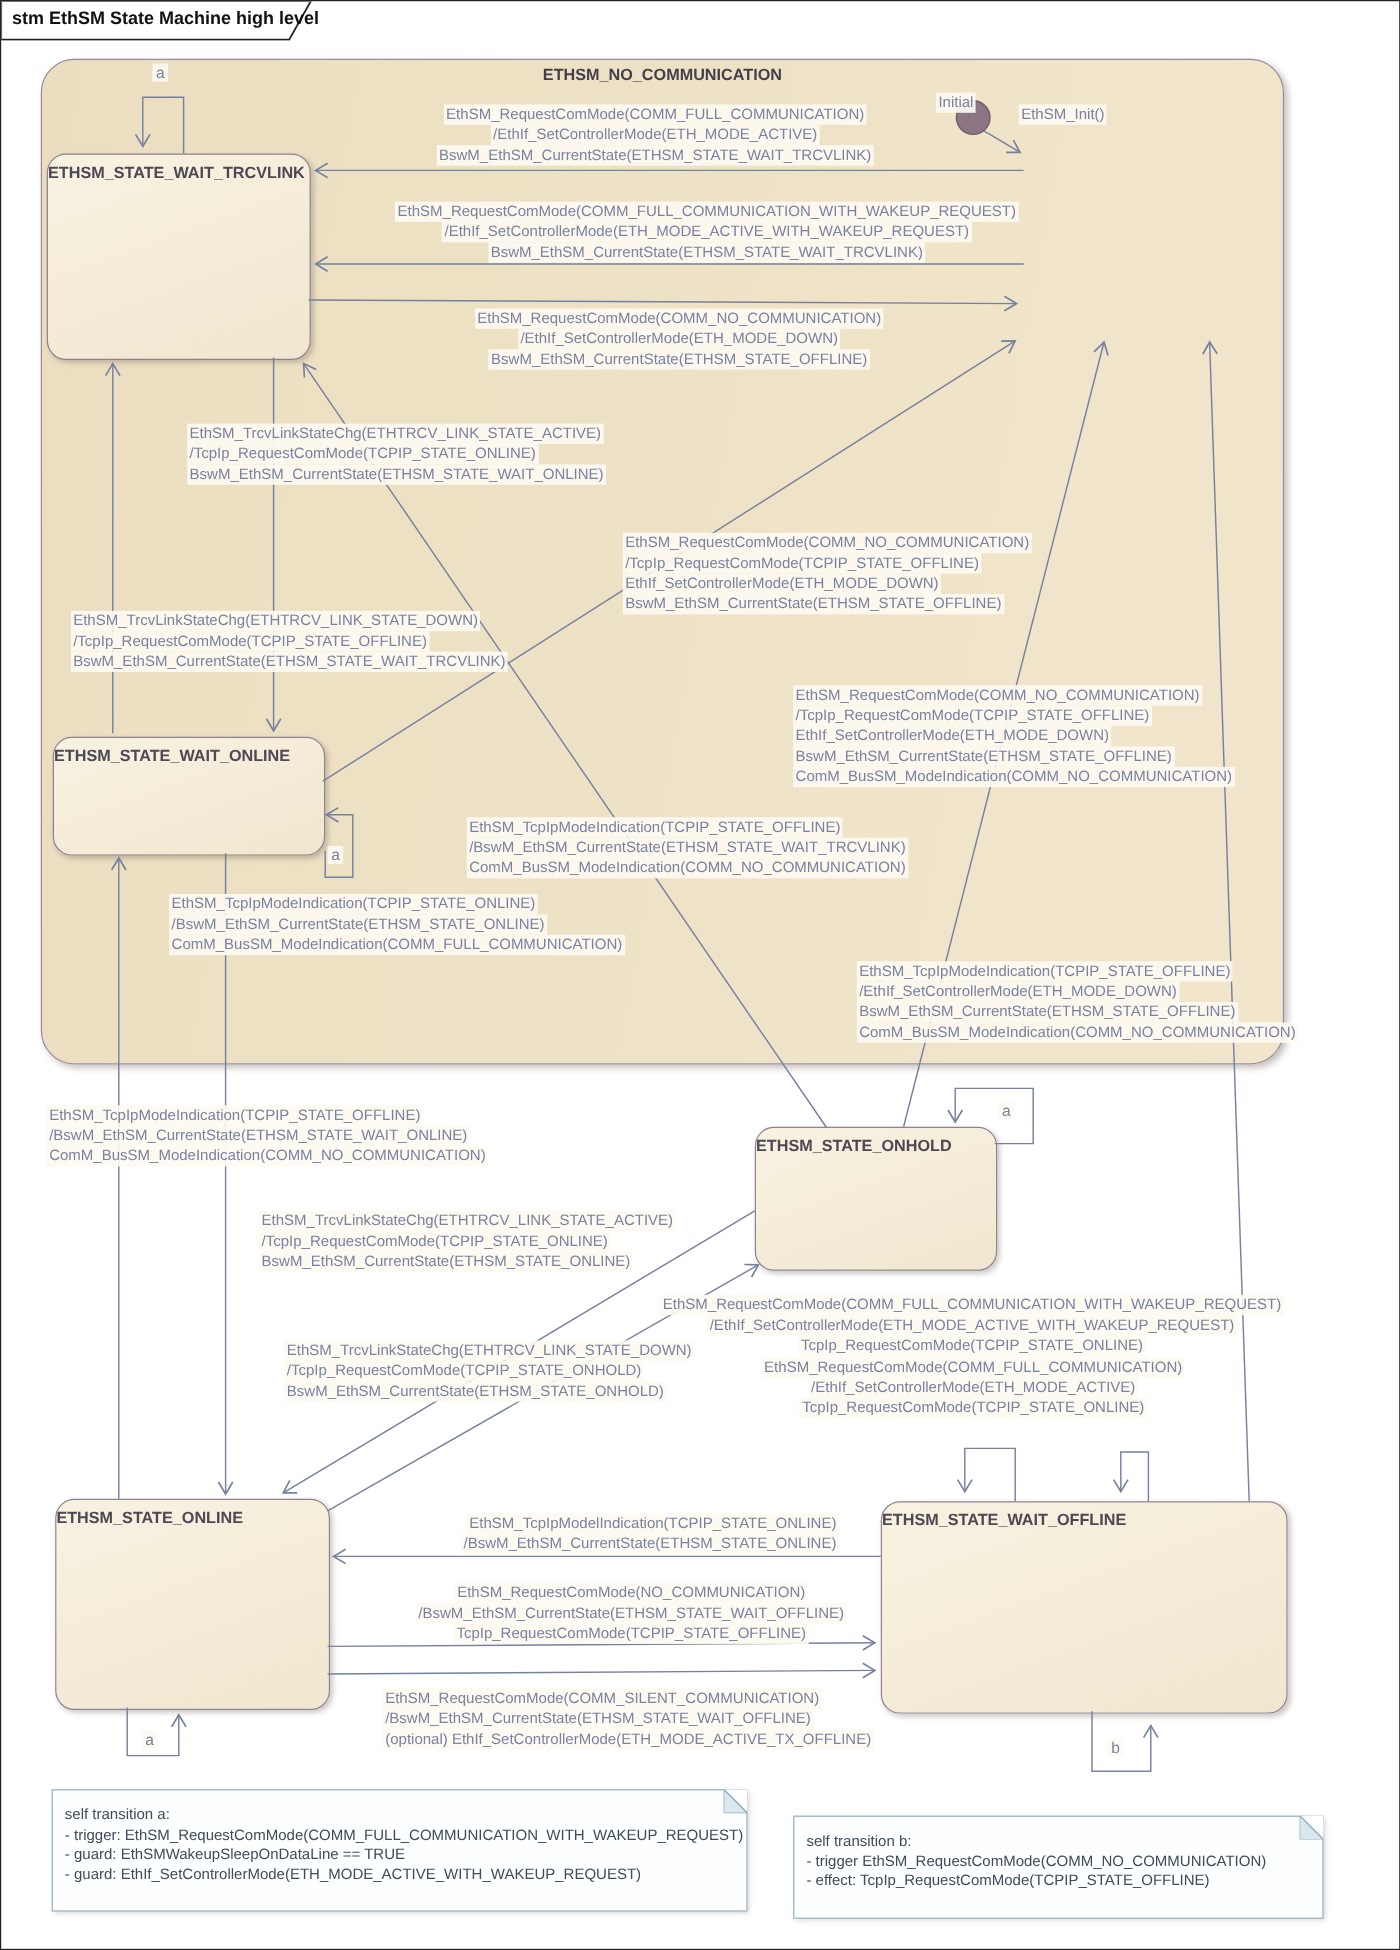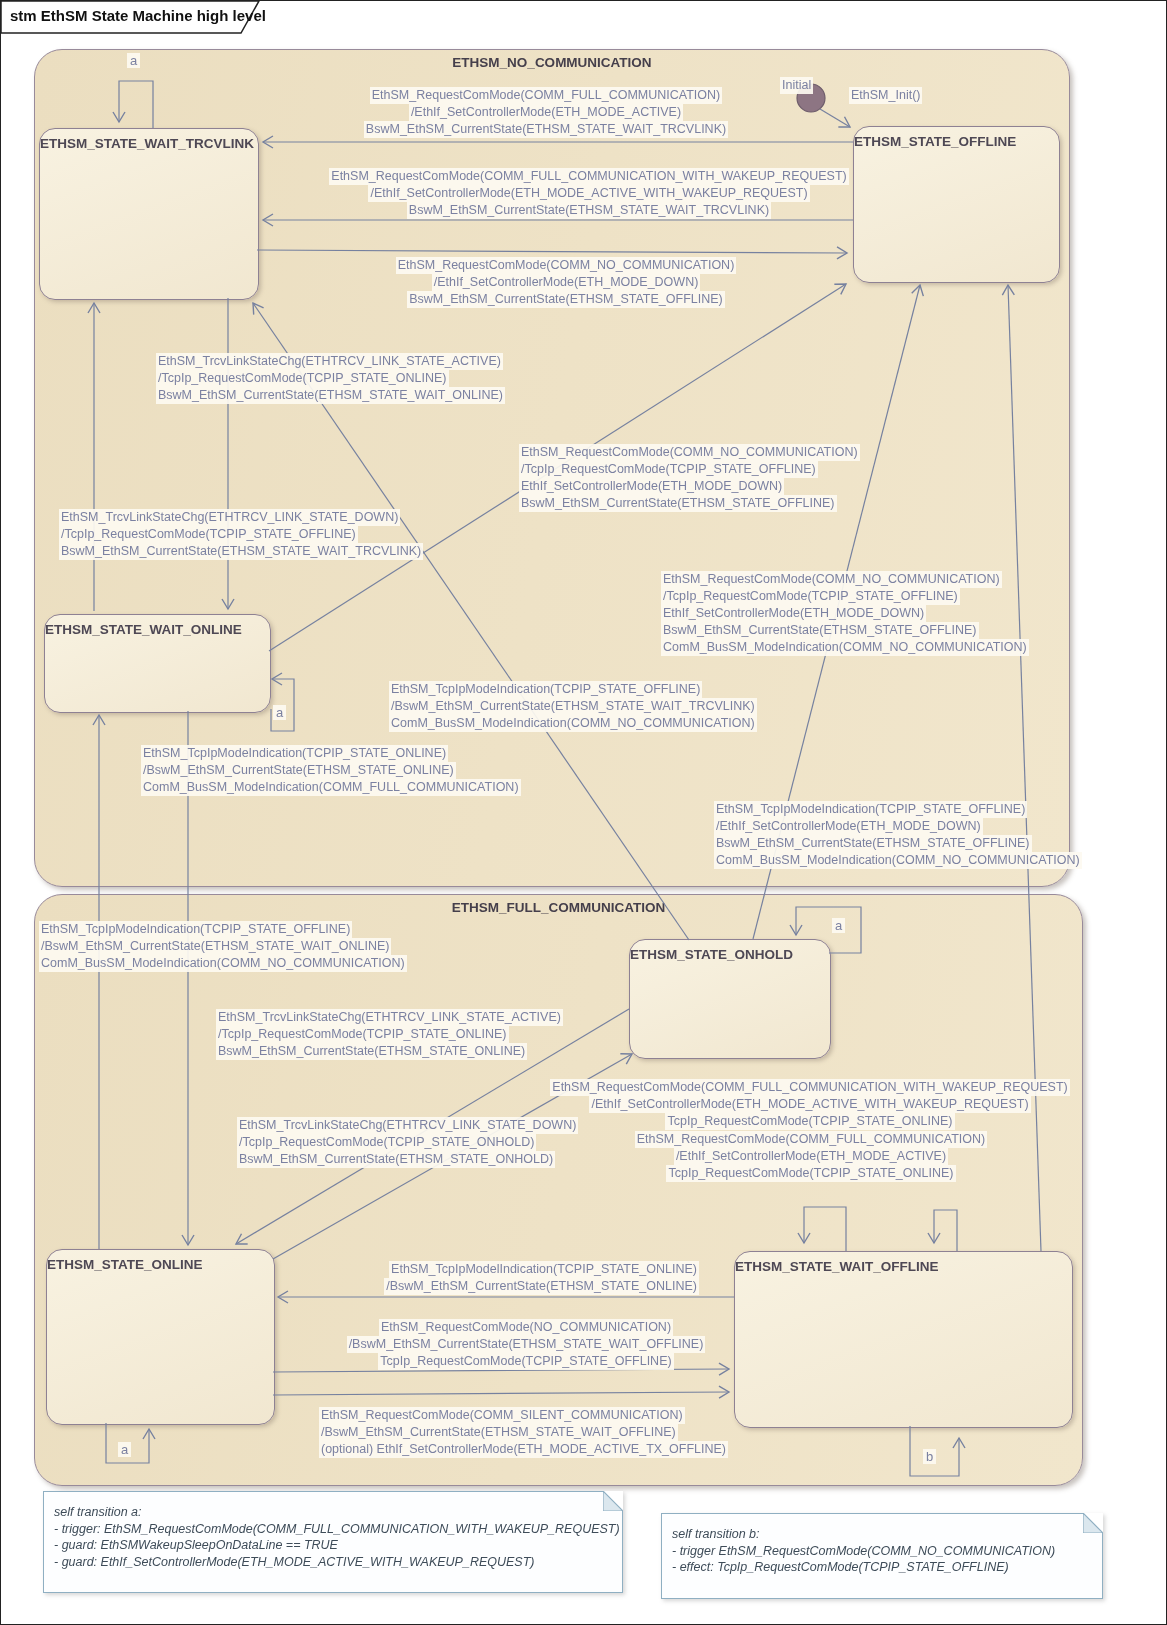--- a/index.html
+++ b/index.html
@@ -13,41 +13,35 @@
   .state{position:absolute;background:linear-gradient(160deg,#f8f2e1,#f1e7d0);
          border:1.4px solid #8e8193;border-radius:16px;box-shadow:2px 2px 4px rgba(120,105,95,.35);}
   .state-title{text-align:left;padding-top:7px;font-weight:bold;font-size:13.5px;color:#4e4854;white-space:nowrap;}
   .lines-layer{position:absolute;top:0;left:0;pointer-events:none;}
   .tl{position:absolute;font-size:12.5px;line-height:17px;color:#7b81a1;white-space:nowrap;}
   .tl.center{text-align:center;}
   .tl.right{text-align:right;text-decoration:underline;}
   .ll{display:inline-block;background:rgba(253,250,241,.92);padding:0 2px;}
   .loop-label{position:absolute;font-size:13px;color:#7b81a1;background:rgba(253,250,241,.92);padding:0 3px;}
   .note{position:absolute;background:#fdfeff;border:1.3px solid #8fafc2;box-shadow:2px 2px 4px rgba(120,120,120,.3);}
-  .note-text{font-size:12.5px;line-height:16.5px;color:#3e4c59;padding:12px 0 0 10px;white-space:nowrap;font-style:italic;}
+  .note-text{font-size:12.5px;line-height:16.5px;color:#3e4c59;padding:12px 0 0 10px;white-space:nowrap;}
   .note-text .ll{background:none;padding:0;}
   .fold{position:absolute;top:-1px;right:-1px;}
 </style>
 </head>
 <body>
 
 <div class="page">
 
   <div class="composite" style="left:33px;top:48px;width:1034px;height:836px;">
     <div class="composite-title">ETHSM_NO_COMMUNICATION</div>
   </div>
-  <div class="composite" style="left:33px;top:893px;width:1047px;height:590px;">
-    <div class="composite-title">ETHSM_FULL_COMMUNICATION</div>
-  </div>
 
   <div class="state" style="left:38px;top:127px;width:218px;height:170px;">
     <div class="state-title">ETHSM_STATE_WAIT_TRCVLINK</div>
-  </div>
-  <div class="state" style="left:852px;top:125px;width:205px;height:155px;">
-    <div class="state-title">ETHSM_STATE_OFFLINE</div>
   </div>
   <div class="state" style="left:43px;top:613px;width:225px;height:97px;">
     <div class="state-title">ETHSM_STATE_WAIT_ONLINE</div>
   </div>
   <div class="state" style="left:628px;top:938px;width:200px;height:118px;">
     <div class="state-title">ETHSM_STATE_ONHOLD</div>
   </div>
   <div class="state" style="left:733px;top:1250px;width:337px;height:175px;">
     <div class="state-title">ETHSM_STATE_WAIT_OFFLINE</div>
   </div>

